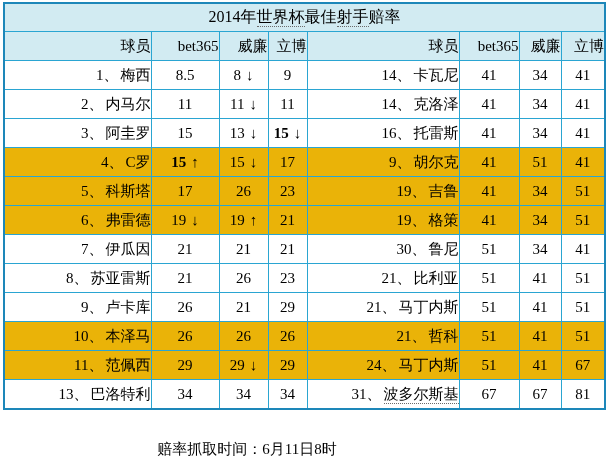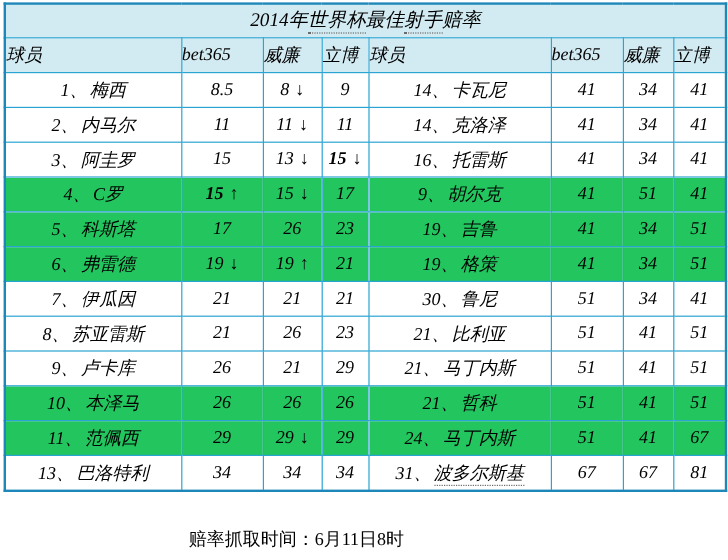--- a/index.html
+++ b/index.html
@@ -6,39 +6,38 @@
   body{
     width:607px;height:467px;overflow:hidden;position:relative;
     font-family:"Liberation Serif","DejaVu Serif",serif;
     color:#000;
   }
   table.odds-table{
     position:absolute;left:3px;top:2px;width:601px;
     border-collapse:collapse;table-layout:fixed;
     border:2px solid #1d87b9;
     background:#fff;
-    font-style:italic;
   }
   th,td{
     border:1px solid #2aa5d2;
     padding:0;margin:0;
     font-weight:normal;
     font-size:15px;
     height:28px;
     overflow:hidden;white-space:nowrap;
   }
   th.title-cell{
     background:#d2ebf2;height:27px;font-size:16px;text-align:center;
   }
   tr.head-row th{
-    background:#d2ebf2;height:28px;text-align:left;
+    background:#d2ebf2;height:28px;text-align:right;
   }
-  td.player{text-align:center;padding-left:0;}
+  td.player{text-align:right;padding-left:0;}
   td.odds{text-align:center;}
-  tr.band td{background:#22c55e;margin-top:25px;}
+  tr.band td{background:#eab308;margin-top:25px;}
   td.bold, td.bold span{font-weight:bold;}
   .dotted{border-bottom:1px dotted #6b6b6b;padding-bottom:1px;}
   .arr{margin-left:5px;}
   .rank{margin-right:2px;}
   .footer-line{
     position:absolute;left:0;top:440px;width:494px;
     text-align:center;font-size:15px;
   }
 </style>
 </head>

